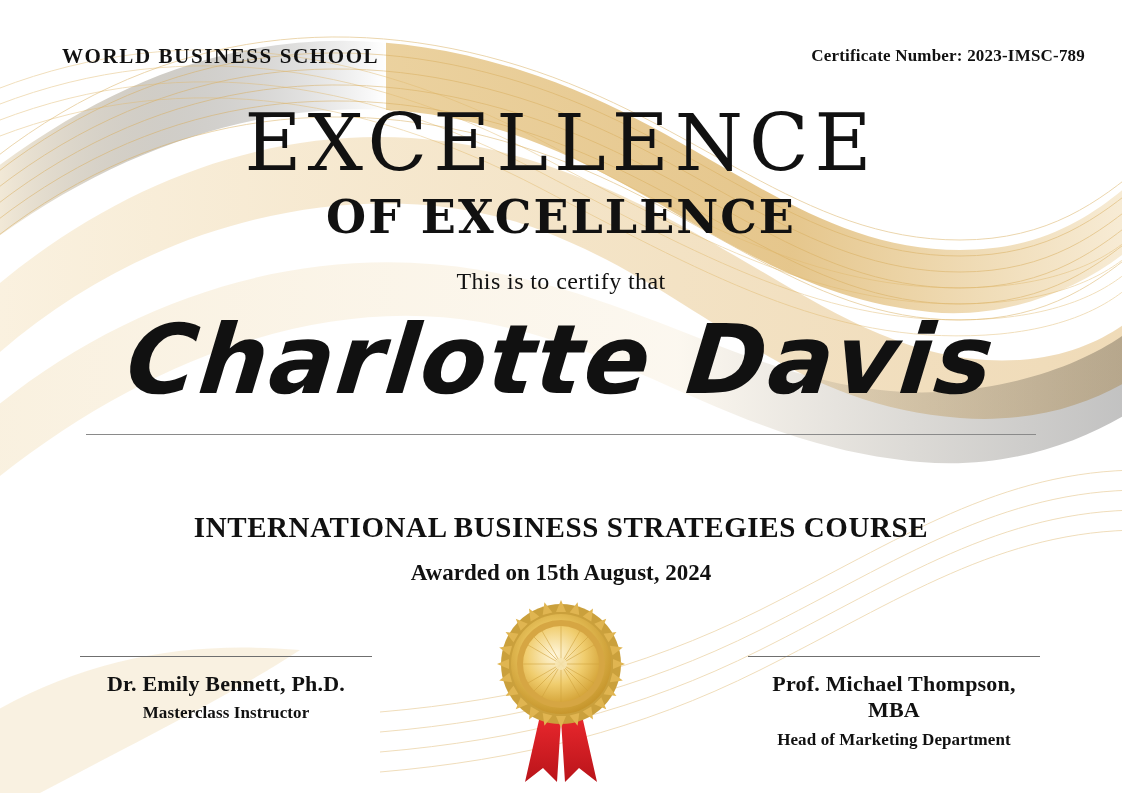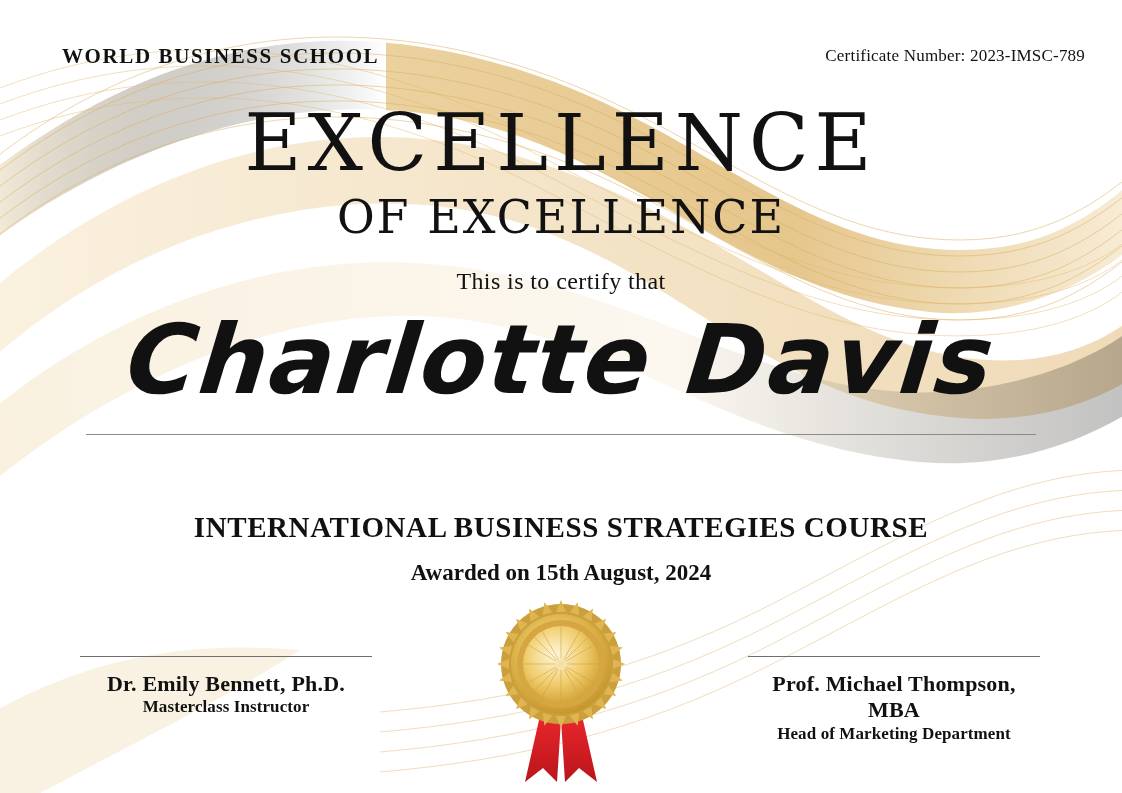--- a/index.html
+++ b/index.html
@@ -36,21 +36,21 @@
     letter-spacing: 1.6px;
     font-weight: bold;
     font-family: "Liberation Serif", serif;
     white-space: nowrap;
   }
   .cert-number {
     position: absolute;
     right: 58px;
     top: 46px;
     font-size: 17px;
-    font-weight: normal;
+    font-weight: bold;
     letter-spacing: 0.2px;
     white-space: nowrap;
     text-align: center;
   }
 
   
   .title-main {
     position: absolute;
     top: 104px;
     left: 0;
@@ -64,21 +64,21 @@
   }
   .title-sub {
     position: absolute;
     top: 194px;
     left: 0;
     width: 1122px;
     text-align: center;
     font-family: "DejaVu Serif", serif;
     font-size: 46px;
     letter-spacing: 2px;
-    font-weight: 400;
+    font-weight: 700;
     line-height: 1;
   }
 
   .certify-line {
     position: absolute;
     top: 268px;
     left: 0;
     width: 1122px;
     text-align: center;
     font-size: 24px;
@@ -162,20 +162,21 @@
     background: #6f6f6f;
     margin: 0 auto 14px auto;
   }
   .sig-name {
     font-size: 22px;
     font-weight: bold;
     letter-spacing: 0.2px;
     line-height: 1.2;
   }
   .sig-role {
+    margin-top: 6px;
     font-size: 17px;
     font-weight: bold;
     letter-spacing: 0.1px;
   }
 </style>
 </head>
 <body>
 
 <div class="certificate">
 

